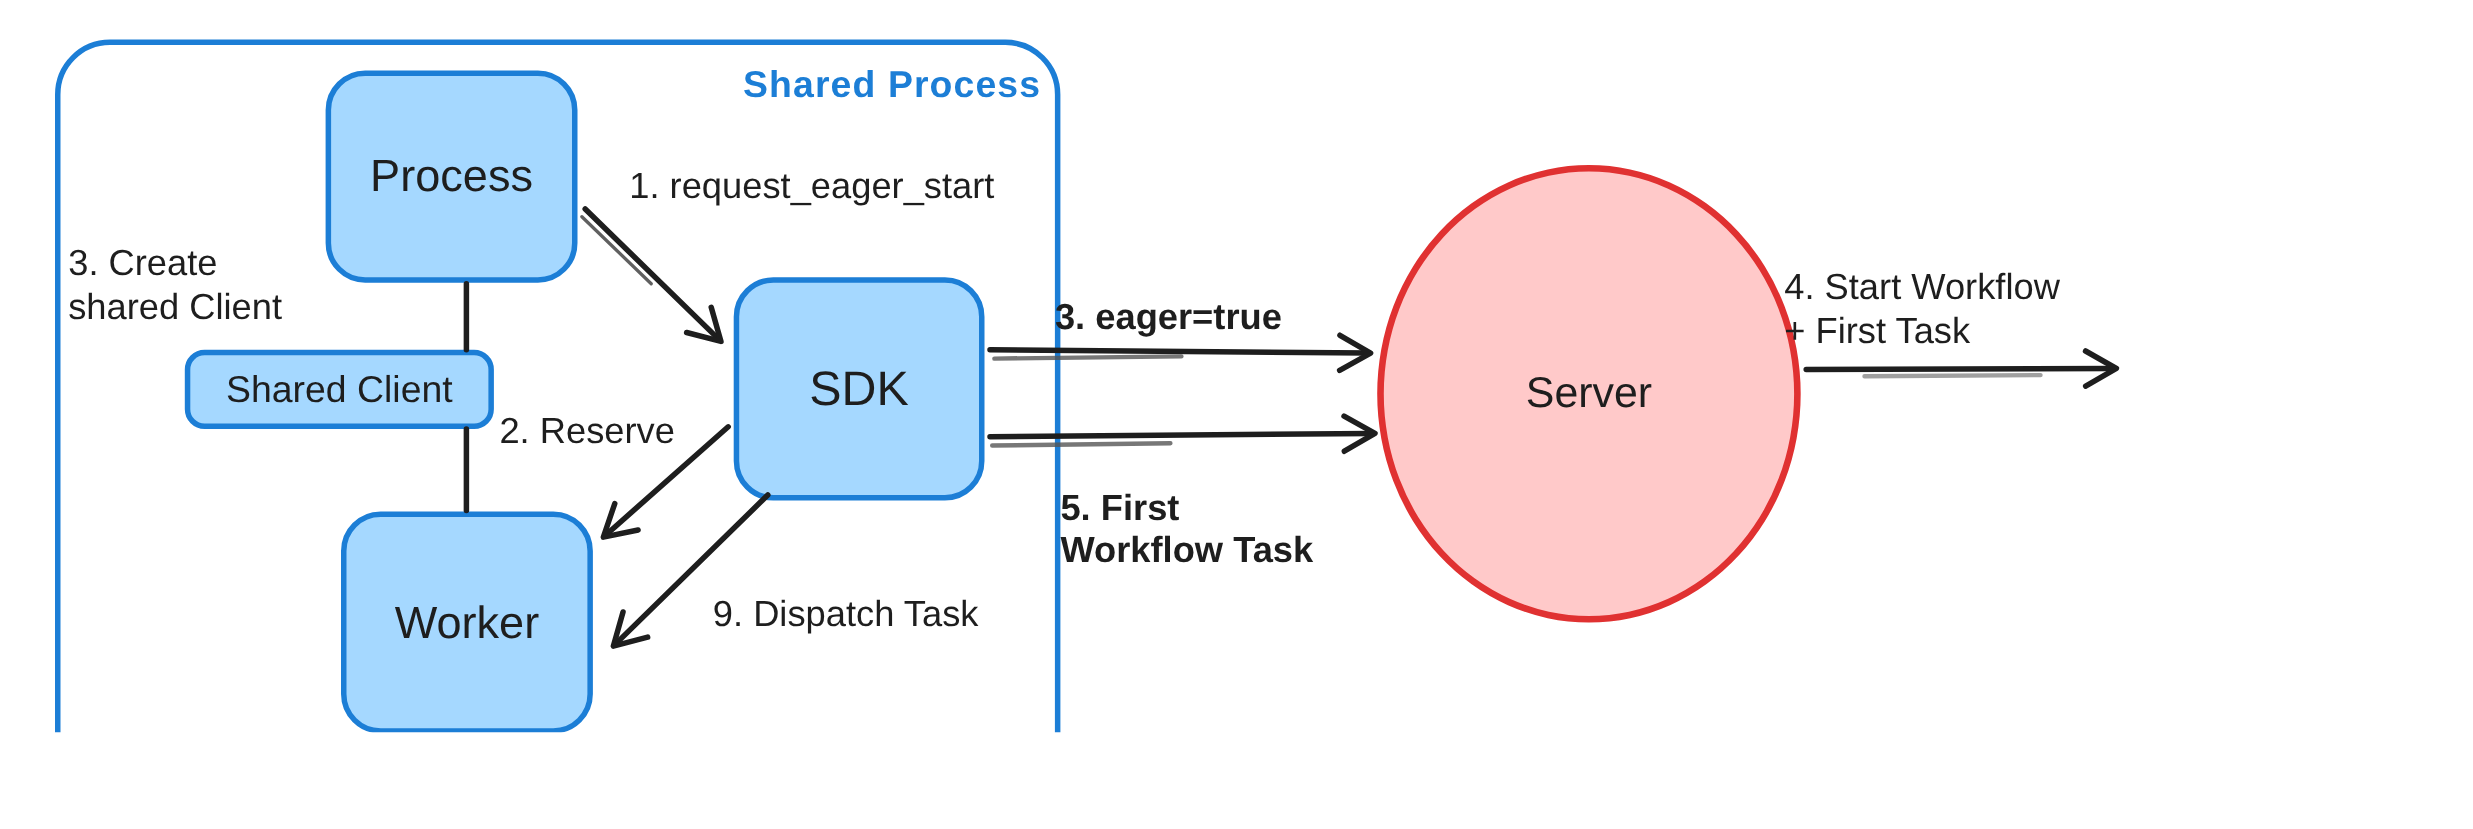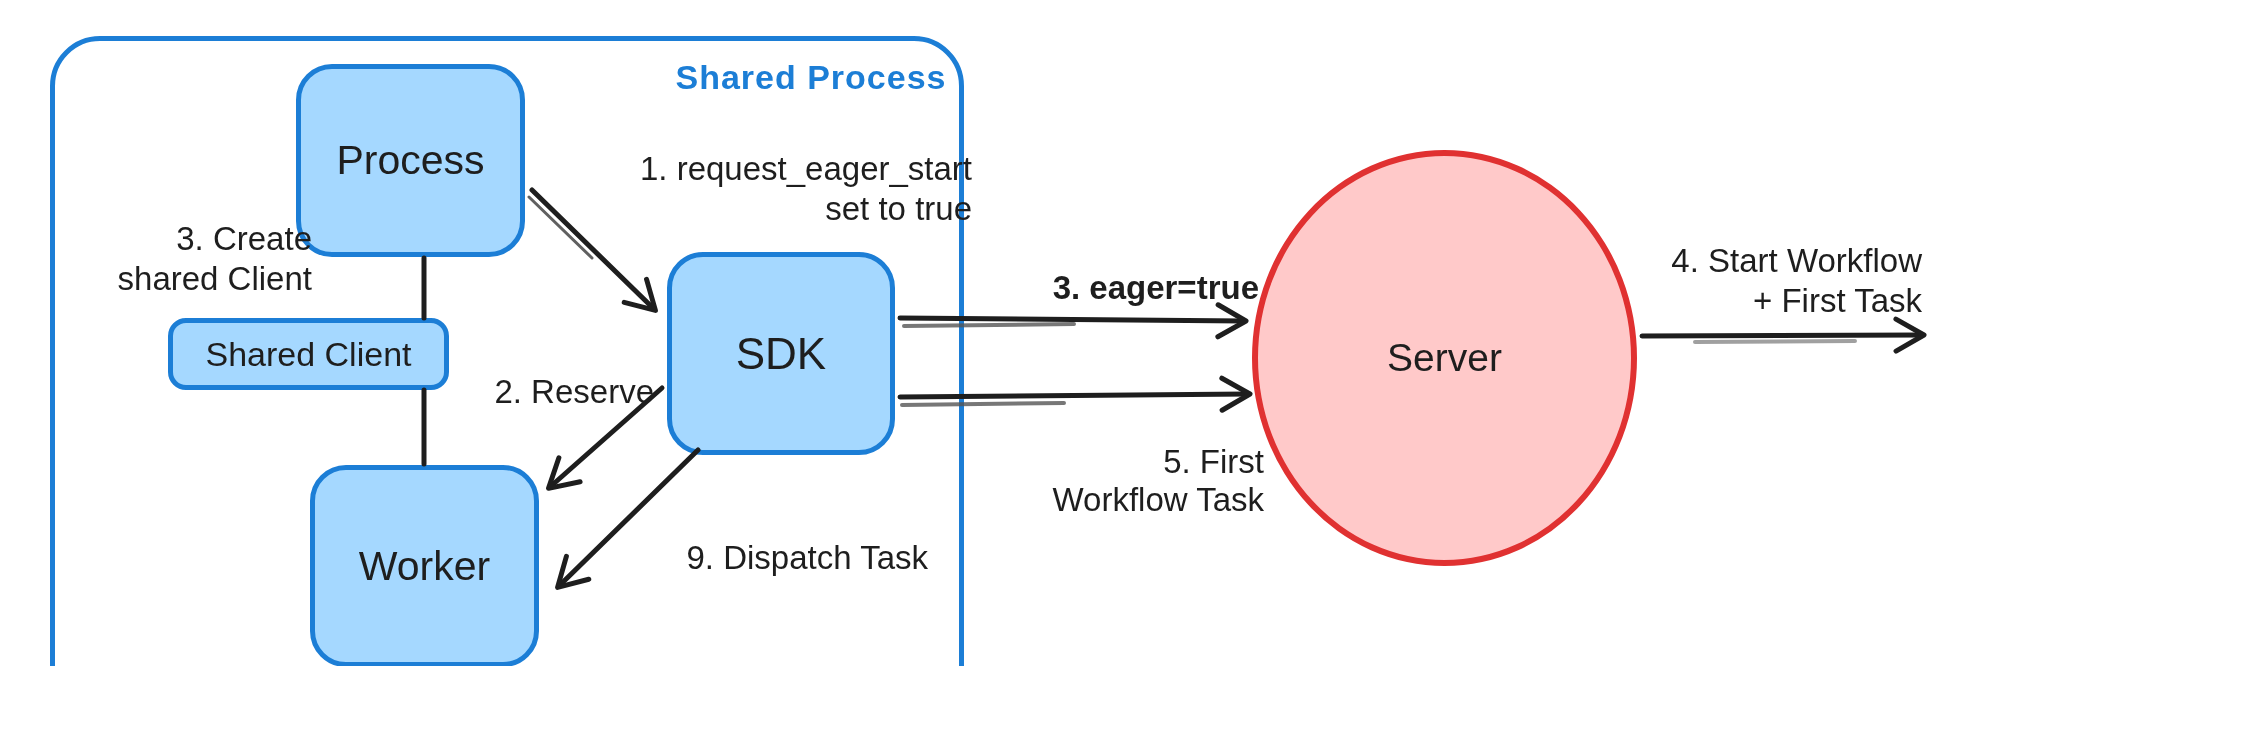--- a/index.html
+++ b/index.html
@@ -53,33 +53,33 @@
   #node-shared-client { left: 136px; top: 318px; width: 281px; height: 72px; border-radius: 18px; font-size: 34px; }
   #node-worker  { left: 278px; top: 465px; width: 229px; height: 202px; border-radius: 36px; font-size: 41px; }
   #node-sdk     { left: 635px; top: 252px; width: 228px; height: 203px; border-radius: 36px; font-size: 44px; }
   #node-server  { left: 1220px; top: 150px; width: 385px; height: 416px; border-radius: 50%;
                   border-width: 6px; font-size: 39px; }
   #node-db      { left: 1905px; top: 193px; width: 320px; height: 339px; border-radius: 44px; font-size: 44px; }
 
   
   .note {
     position: absolute;
-    text-align: right;
+    text-align: left;
     font-size: 33px;
     line-height: 40px;
     color: #1e1e1e;
     z-index: 2;
     white-space: nowrap;
   }
   #note-create    { left: 30px;   top: 219px; width: 250px; }
   #note-request   { left: 540px;  top: 149px; width: 400px; }
   #note-reserve   { left: 422px;  top: 373px; width: 200px; line-height: 38px; }
   #note-dispatch  { left: 616px;  top: 538px; width: 280px; }
   #note-eager     { left: 927px;  top: 268px; width: 300px; font-weight: bold; }
-  #note-firstwft  { left: 932px;  top: 443px; width: 300px; line-height: 38px; }
+  #note-firstwft  { left: 932px;  top: 443px; width: 300px; line-height: 38px; font-weight: bold; }
   #note-startwf   { left: 1590px; top: 241px; width: 300px; }
 </style>
 </head>
 <body>
 
 <div class="canvas">
 
   <div class="container-box"></div>
   <div class="container-title">Shared Process</div>
 
@@ -99,21 +99,20 @@
   <div id="node-sdk" class="node blue-node">
     <span>SDK</span>
   </div>
 
   <div id="note-create" class="note">
     <div>3. Create</div>
     <div>shared Client</div>
   </div>
   <div id="note-request" class="note">
     <div>1. request_eager_start</div>
-    <div>set to true</div>
   </div>
   <div id="note-reserve" class="note">
     <div>2. Reserve</div>
   </div>
   <div id="note-dispatch" class="note">
     <div>9. Dispatch Task</div>
   </div>
   <div id="note-eager" class="note">
     <div>3. eager=true</div>
   </div>

